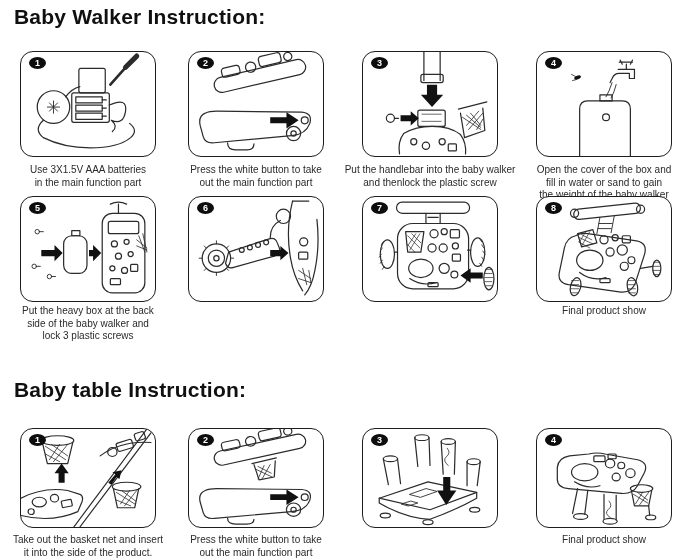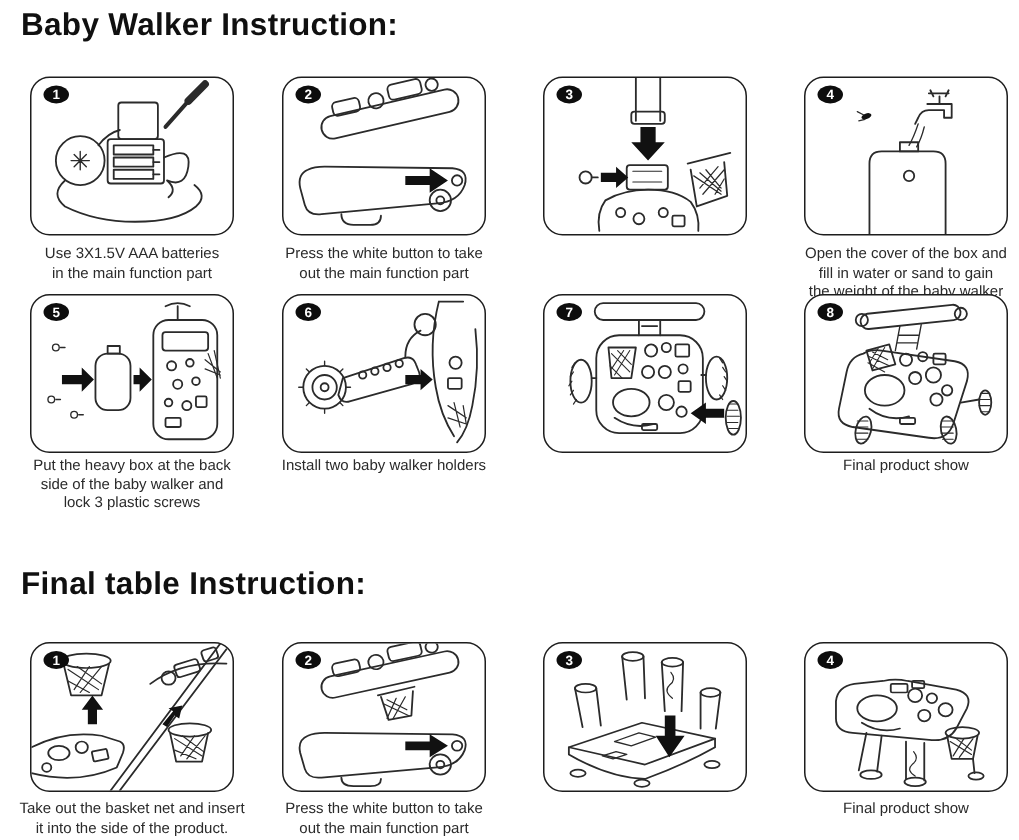--- a/index.html
+++ b/index.html
@@ -99,20 +99,22 @@
       <rect x="62" y="42" width="12" height="6"></rect>
       <circle cx="68" cy="64" r="3.4"></circle>
     </g>
       </svg>
   </div>
 
   <div class="cap" style="left:-14px;top:164px">Use 3X1.5V AAA batteries
 in the main function part</div>
   <div class="cap" style="left:154px;top:164px">Press the white button to take
 out the main function part</div>
+  <div class="cap" style="left:328px;top:164px">Put the handlebar into the baby walker
+and thenlock the plastic screw</div>
   <div class="cap" style="left:502px;top:164px">Open the cover of the box and
 fill in water or sand to gain
 the weight of the baby walker</div>
 
   <div class="panel h106" style="left:20px;top:196px">
     <div class="badge">5</div>
     <svg class="art" viewBox="0 0 132 102" preserveAspectRatio="none">
         <g class="ln">
       <path d="M96 16 v-9 M88 7 q8 -4 16 0"></path>
       <rect x="80" y="16" width="42" height="78" rx="10"></rect>
@@ -235,24 +237,23 @@
       <path d="M102 70 l12 -2"></path>
           <ellipse cx="118" cy="70" rx="4" ry="8"></ellipse>
           <path d="M115 64 h6 M114 68 h7 M114 72 h7 M115 76 h6" stroke-width=".7"></path>
     </g>
       </svg>
   </div>
 
   <div class="cap" style="left:-14px;top:305px">Put the heavy box at the back
 side of the baby walker and
 lock 3 plastic screws</div>
-  <div class="cap" style="left:154px;top:305px">Install two baby walker holders</div>
   <div class="cap" style="left:502px;top:305px">Final product show</div>
 
-  <div class="sec-title" style="left:14px;top:378px">Final table Instruction:</div>
+  <div class="sec-title" style="left:14px;top:378px">Baby table Instruction:</div>
 
   <div class="panel h100" style="left:20px;top:428px">
     <div class="badge">1</div>
     <svg class="art" viewBox="0 0 132 102" preserveAspectRatio="none">
         <g class="ln">
       <path d="M52 102 L124 0 M58 102 L128 4"></path>
       <ellipse cx="36" cy="12" rx="16" ry="5"></ellipse>
           <path d="M21 14 l5 22 h20 l5 -22"></path>
       <path d="M24 18 l20 14 M30 16 l16 12 M38 16 l-10 16 M46 16 l-14 18 M24 26 l14 8" stroke-width=".8"></path>
       <polygon points="37,56 37,46 33,46 40,36 47,46 43,46 43,56" fill="#111" stroke="none"></polygon>

